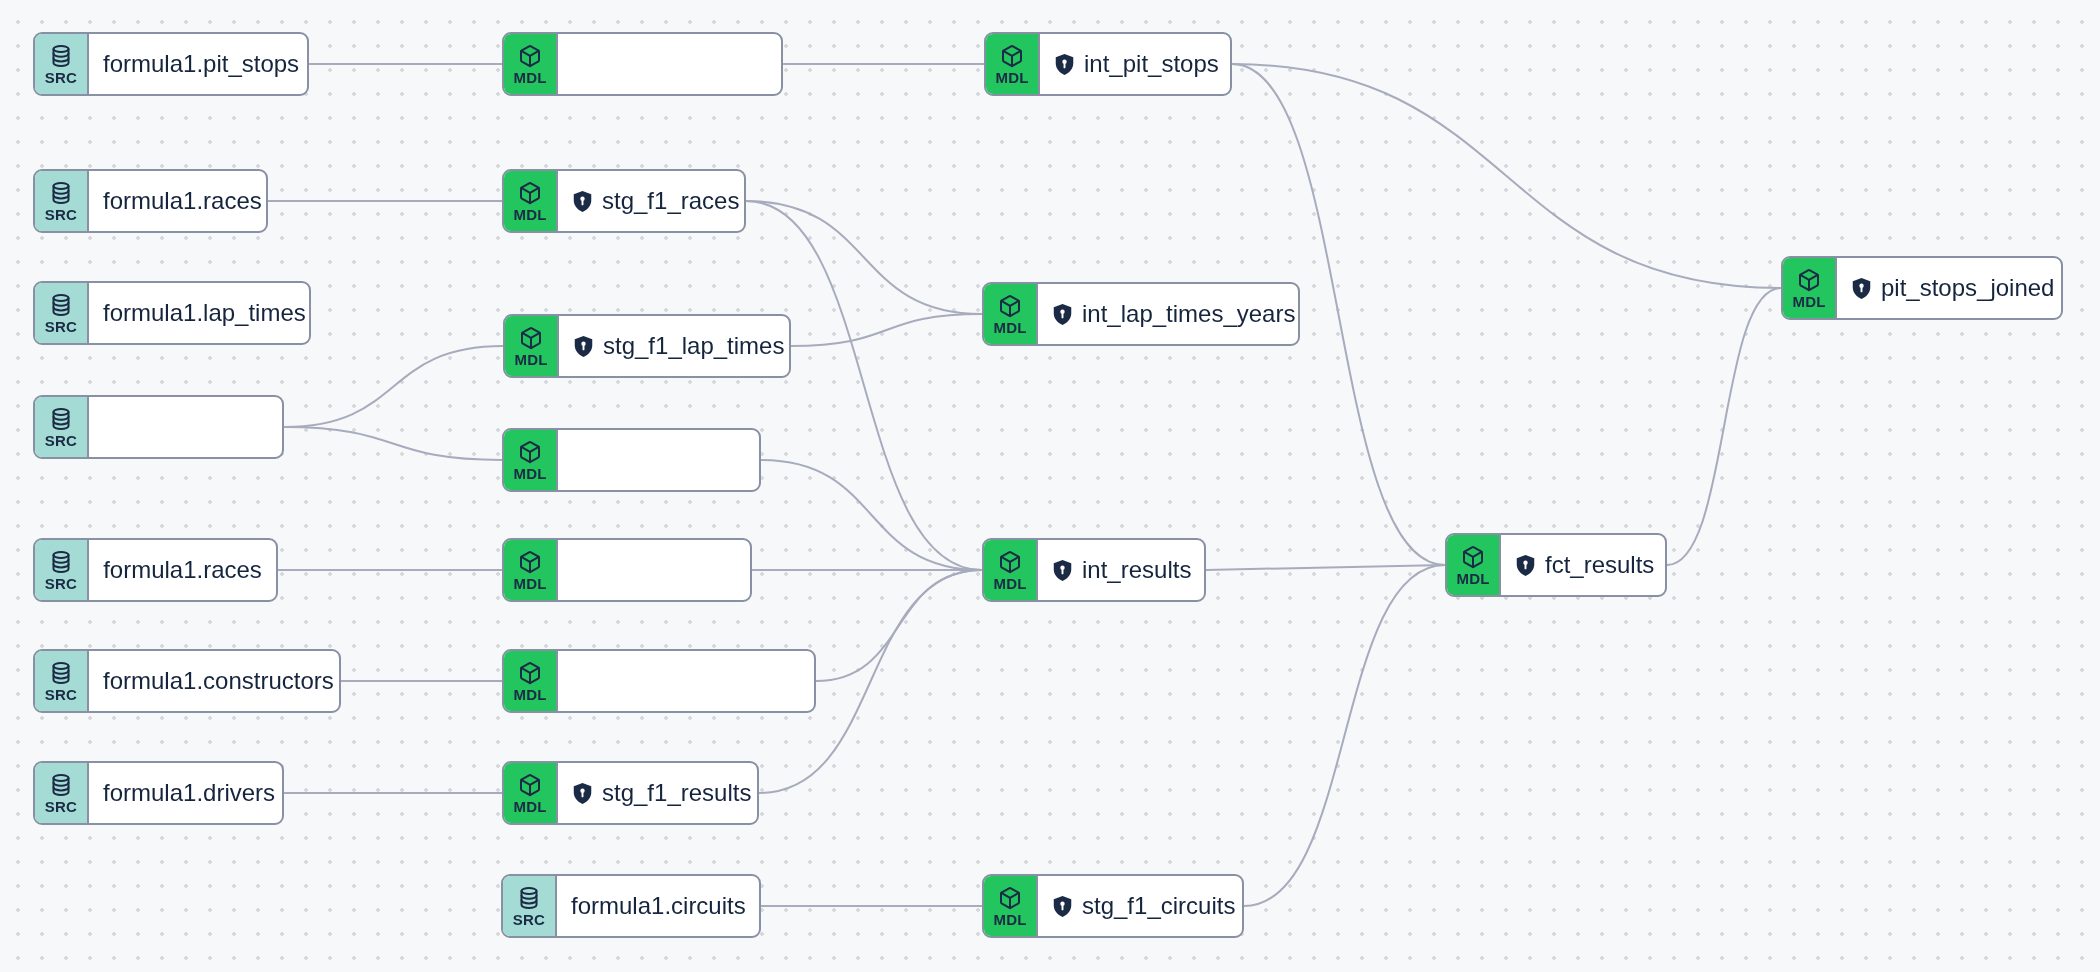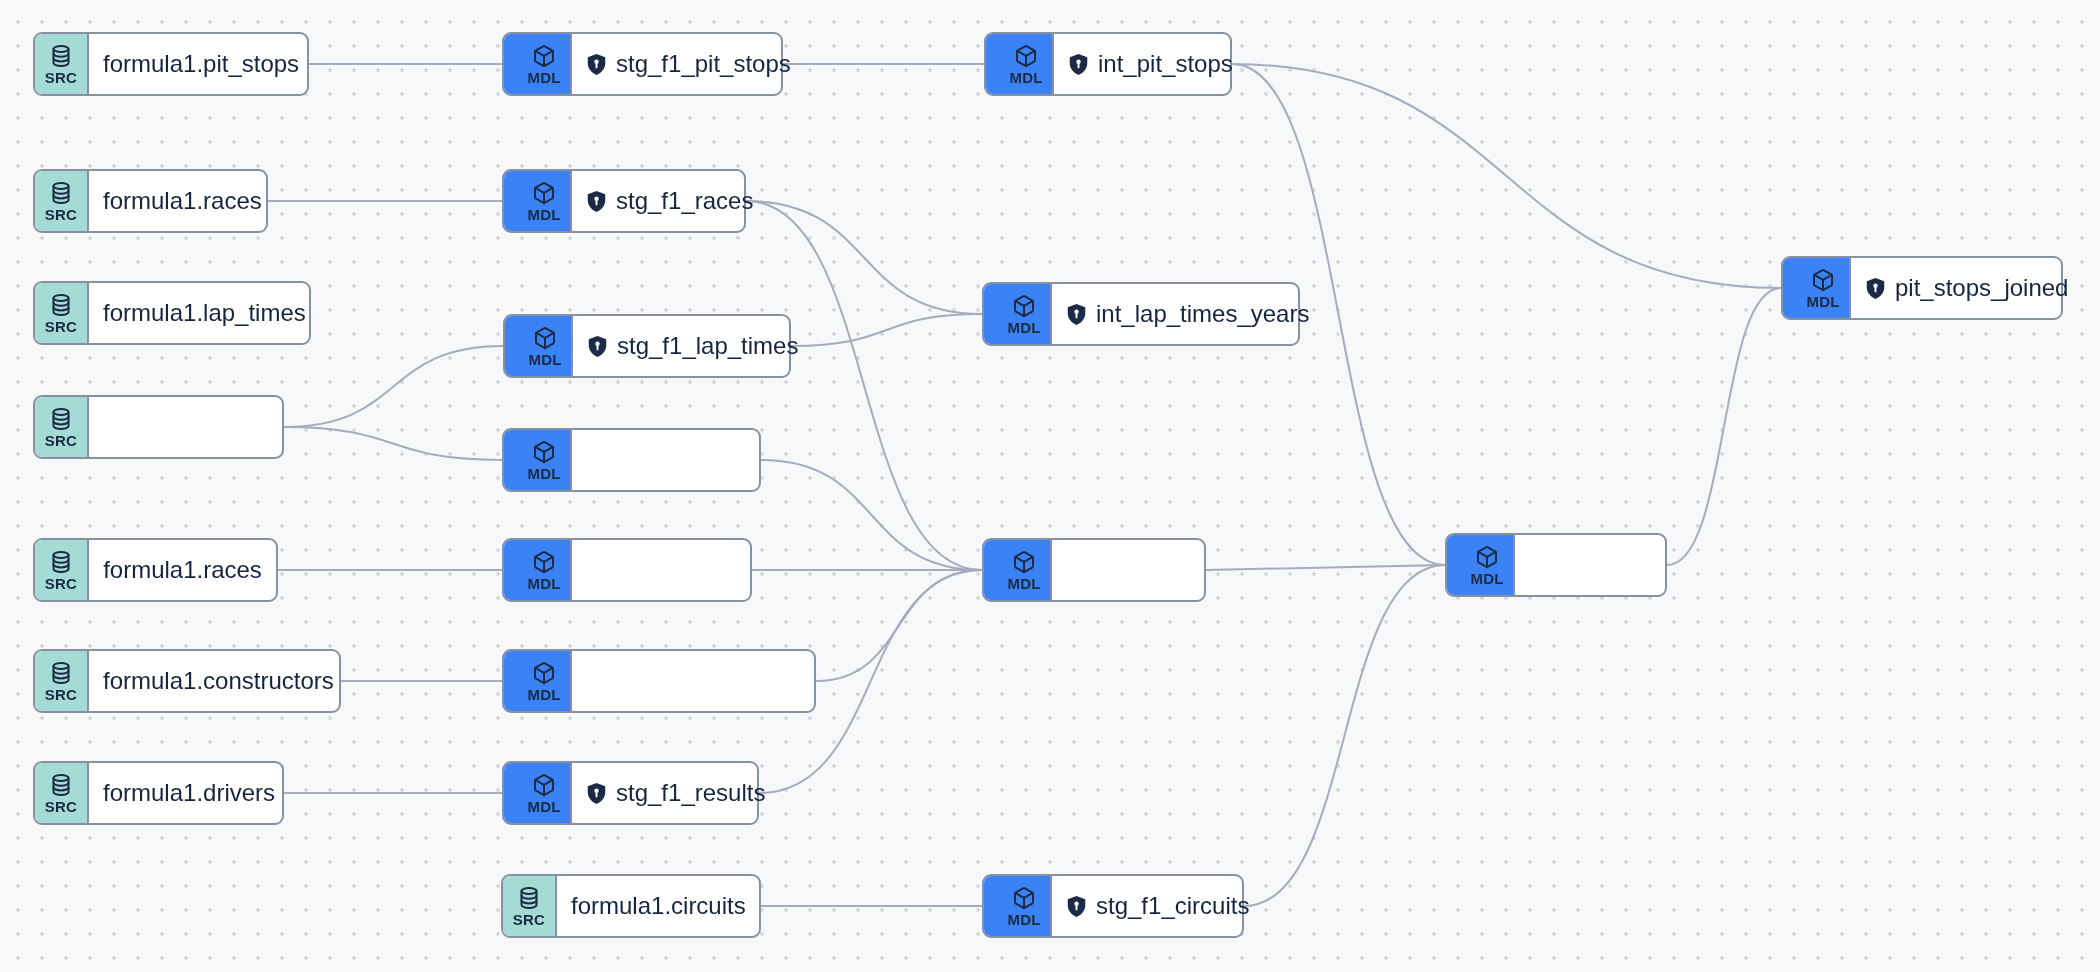--- a/index.html
+++ b/index.html
@@ -21,21 +21,21 @@
     position: absolute; height: 64px; display: flex; align-items: stretch;
     background: #ffffff; border: 2px solid #8791a3; border-radius: 9px;
     box-sizing: border-box; cursor: pointer;
   }
   .node .icon-box {
     width: 52px; flex: 0 0 52px; display: flex; flex-direction: column;
     align-items: center; justify-content: center; gap: 1px;
     border-right: 2px solid #8791a3; border-radius: 7px 0 0 7px;
   }
   .node.src .icon-box { background: #a4dcd5; }
-  .node.mdl .icon-box { background: #3b82f6; padding-left: 14px; }
+  .node.mdl .icon-box { background: #22c55e; }
   .icon-box .badge {
     font-size: 15px; font-weight: 700; color: #1c2b45; letter-spacing: 0.2px; line-height: 1;
     margin-top: 1px;
   }
   .label-box {
     flex: 1 1 auto; display: flex; align-items: center; justify-content: center;
     gap: 9px; padding: 0 14px; white-space: nowrap;
   }
   .label-box .label { font-size: 24px; color: #16253e; }
   .type-icon { width: 24px; height: 24px; display: block; }
@@ -198,30 +198,20 @@
         <div class="icon-box">
           <span>
             <svg class="type-icon" viewBox="0 0 24 24" fill="none" stroke="#1c2b45" stroke-width="2" stroke-linecap="round" stroke-linejoin="round">
               <path d="M21 16V8a1.8 1.8 0 0 0-.9-1.56l-7.2-4.1a1.8 1.8 0 0 0-1.8 0l-7.2 4.1A1.8 1.8 0 0 0 3 8v8a1.8 1.8 0 0 0 .9 1.56l7.2 4.1a1.8 1.8 0 0 0 1.8 0l7.2-4.1A1.8 1.8 0 0 0 21 16z"></path>
               <polyline points="3.3 6.9 12 11.9 20.7 6.9"></polyline>
               <line x1="12" y1="22.2" x2="12" y2="11.9"></line>
             </svg>
           </span>
           <span class="badge">MDL</span>
         </div>
-        <div class="label-box">
-          <span>
-            <svg class="shield" viewBox="0 0 24 26" xmlns="http://www.w3.org/2000/svg">
-              <path d="M12 1l10 3.6v7.1c0 6.2-4.2 10.9-10 13.3C6.2 22.6 2 17.9 2 11.7V4.6z" fill="#1c2b45"></path>
-              <circle cx="12" cy="9.8" r="2.5" fill="#fff"></circle>
-              <rect x="10.9" y="11.2" width="2.2" height="6.2" rx="1.1" fill="#fff"></rect>
-            </svg>
-          </span>
-          <span class="label">stg_f1_pit_stops</span>
-        </div>
       </div>
       <div class="node mdl" style="left: 502px; top: 169px; width: 244px;">
         <div class="icon-box">
           <span>
             <svg class="type-icon" viewBox="0 0 24 24" fill="none" stroke="#1c2b45" stroke-width="2" stroke-linecap="round" stroke-linejoin="round">
               <path d="M21 16V8a1.8 1.8 0 0 0-.9-1.56l-7.2-4.1a1.8 1.8 0 0 0-1.8 0l-7.2 4.1A1.8 1.8 0 0 0 3 8v8a1.8 1.8 0 0 0 .9 1.56l7.2 4.1a1.8 1.8 0 0 0 1.8 0l7.2-4.1A1.8 1.8 0 0 0 21 16z"></path>
               <polyline points="3.3 6.9 12 11.9 20.7 6.9"></polyline>
               <line x1="12" y1="22.2" x2="12" y2="11.9"></line>
             </svg>
           </span>
@@ -388,31 +378,51 @@
         <div class="icon-box">
           <span>
             <svg class="type-icon" viewBox="0 0 24 24" fill="none" stroke="#1c2b45" stroke-width="2" stroke-linecap="round" stroke-linejoin="round">
               <path d="M21 16V8a1.8 1.8 0 0 0-.9-1.56l-7.2-4.1a1.8 1.8 0 0 0-1.8 0l-7.2 4.1A1.8 1.8 0 0 0 3 8v8a1.8 1.8 0 0 0 .9 1.56l7.2 4.1a1.8 1.8 0 0 0 1.8 0l7.2-4.1A1.8 1.8 0 0 0 21 16z"></path>
               <polyline points="3.3 6.9 12 11.9 20.7 6.9"></polyline>
               <line x1="12" y1="22.2" x2="12" y2="11.9"></line>
             </svg>
           </span>
           <span class="badge">MDL</span>
         </div>
+        <div class="label-box">
+          <span>
+            <svg class="shield" viewBox="0 0 24 26" xmlns="http://www.w3.org/2000/svg">
+              <path d="M12 1l10 3.6v7.1c0 6.2-4.2 10.9-10 13.3C6.2 22.6 2 17.9 2 11.7V4.6z" fill="#1c2b45"></path>
+              <circle cx="12" cy="9.8" r="2.5" fill="#fff"></circle>
+              <rect x="10.9" y="11.2" width="2.2" height="6.2" rx="1.1" fill="#fff"></rect>
+            </svg>
+          </span>
+          <span class="label">int_results</span>
+        </div>
       </div>
       <div class="node mdl" style="left: 1445px; top: 533px; width: 222px;">
         <div class="icon-box">
           <span>
             <svg class="type-icon" viewBox="0 0 24 24" fill="none" stroke="#1c2b45" stroke-width="2" stroke-linecap="round" stroke-linejoin="round">
               <path d="M21 16V8a1.8 1.8 0 0 0-.9-1.56l-7.2-4.1a1.8 1.8 0 0 0-1.8 0l-7.2 4.1A1.8 1.8 0 0 0 3 8v8a1.8 1.8 0 0 0 .9 1.56l7.2 4.1a1.8 1.8 0 0 0 1.8 0l7.2-4.1A1.8 1.8 0 0 0 21 16z"></path>
               <polyline points="3.3 6.9 12 11.9 20.7 6.9"></polyline>
               <line x1="12" y1="22.2" x2="12" y2="11.9"></line>
             </svg>
           </span>
           <span class="badge">MDL</span>
+        </div>
+        <div class="label-box">
+          <span>
+            <svg class="shield" viewBox="0 0 24 26" xmlns="http://www.w3.org/2000/svg">
+              <path d="M12 1l10 3.6v7.1c0 6.2-4.2 10.9-10 13.3C6.2 22.6 2 17.9 2 11.7V4.6z" fill="#1c2b45"></path>
+              <circle cx="12" cy="9.8" r="2.5" fill="#fff"></circle>
+              <rect x="10.9" y="11.2" width="2.2" height="6.2" rx="1.1" fill="#fff"></rect>
+            </svg>
+          </span>
+          <span class="label">fct_results</span>
         </div>
       </div>
       <div class="node mdl" style="left: 1781px; top: 256px; width: 282px;">
         <div class="icon-box">
           <span>
             <svg class="type-icon" viewBox="0 0 24 24" fill="none" stroke="#1c2b45" stroke-width="2" stroke-linecap="round" stroke-linejoin="round">
               <path d="M21 16V8a1.8 1.8 0 0 0-.9-1.56l-7.2-4.1a1.8 1.8 0 0 0-1.8 0l-7.2 4.1A1.8 1.8 0 0 0 3 8v8a1.8 1.8 0 0 0 .9 1.56l7.2 4.1a1.8 1.8 0 0 0 1.8 0l7.2-4.1A1.8 1.8 0 0 0 21 16z"></path>
               <polyline points="3.3 6.9 12 11.9 20.7 6.9"></polyline>
               <line x1="12" y1="22.2" x2="12" y2="11.9"></line>
             </svg>

